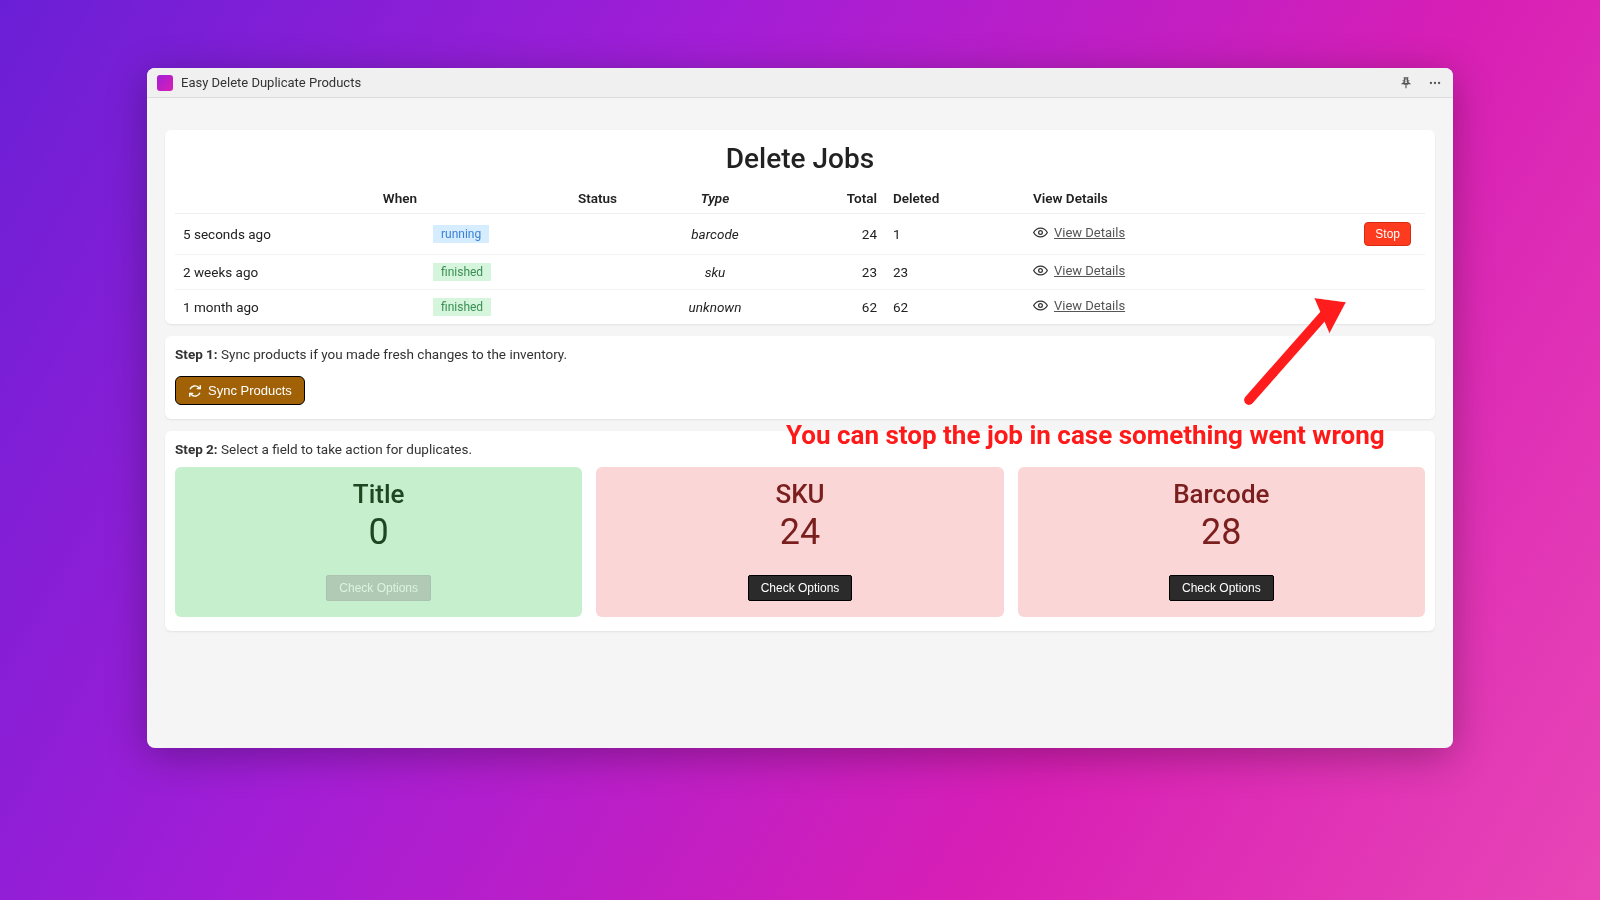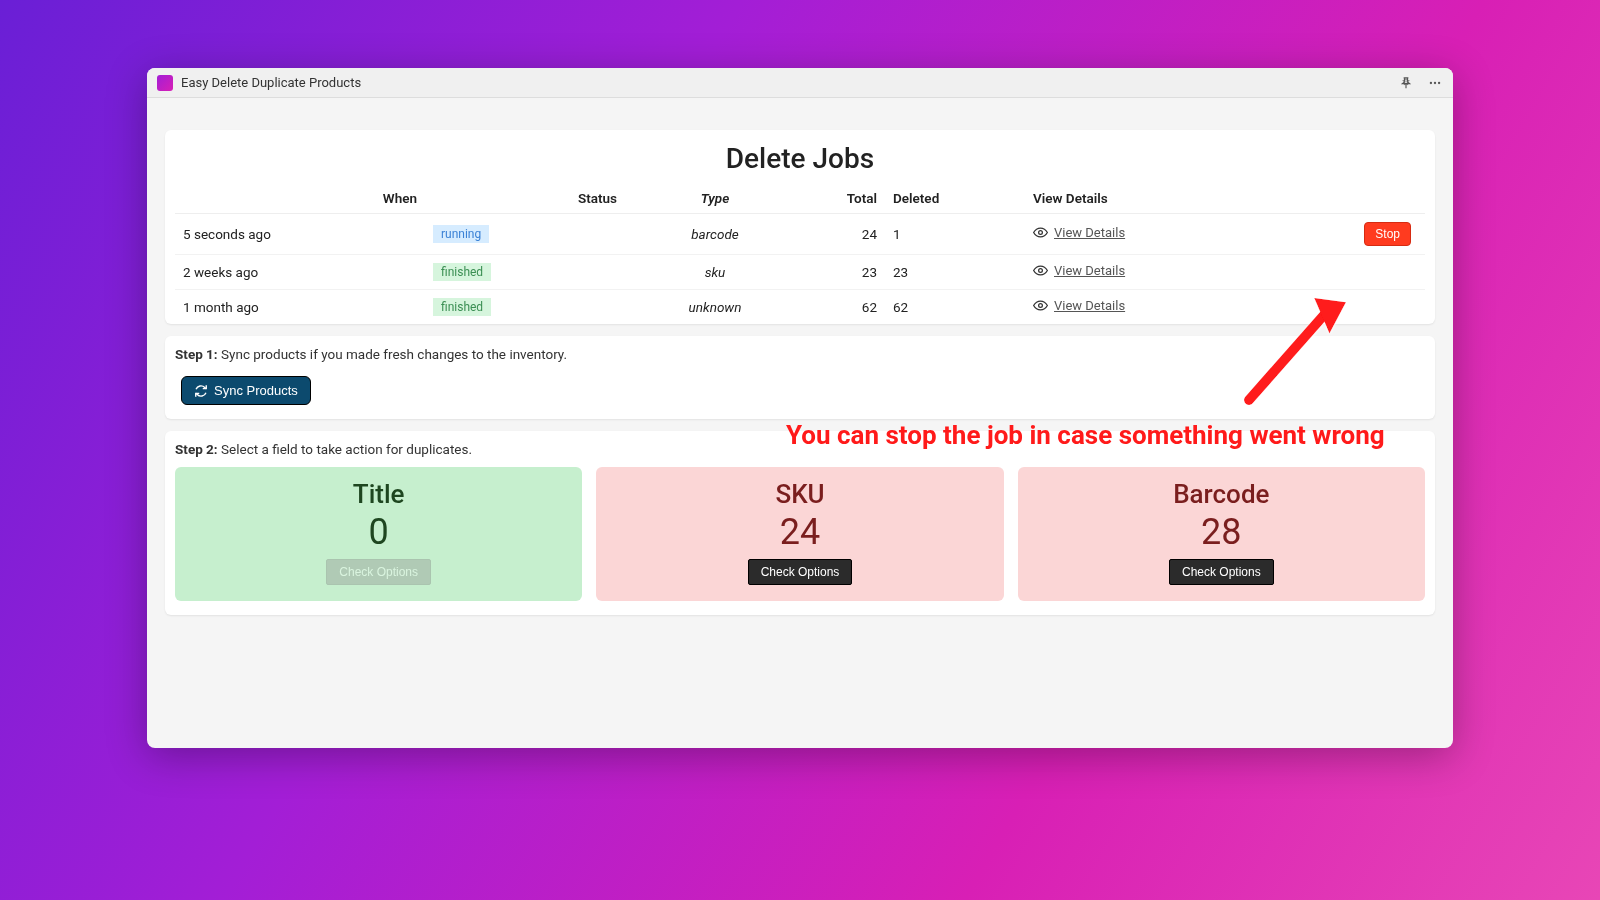--- a/index.html
+++ b/index.html
@@ -27,29 +27,29 @@
   th.col-vd, td.col-vd { width: 240px; text-align: left; }
   th.col-act, td.col-act { text-align: right; padding-right: 14px; }
   .badge { display: inline-block; padding: 2px 8px; border-radius: 0; font-size: 12px; }
   .badge.running { background: #d6ecff; color: #3b82d6; }
   .badge.finished { background: #d6f5dd; color: #3b8f53; }
   .vd-link { color: #555; text-decoration: underline; font-size: 13px; display: inline-flex; align-items: center; gap: 6px; cursor: pointer; }
   .eye-icon { width: 15px; height: 15px; }
   .stop-btn { background: #ff3b1f; color: #fff; border: 1px solid #d62b12; border-radius: 4px; font-size: 12px; padding: 4px 10px; cursor: pointer; font-weight: 500; }
   .step-label { font-size: 13.5px; color: #333; }
   .step-label b { font-weight: 700; }
-  .sync-btn { margin-top: 14px; background: #0c4a6e; color: #fff; border: 1px solid #000; border-radius: 6px; padding: 6px 12px; font-size: 13px; display: inline-flex; align-items: center; gap: 6px; cursor: pointer; margin-left: 6px; }
+  .sync-btn { margin-top: 14px; background: #a16207; color: #fff; border: 1px solid #000; border-radius: 6px; padding: 6px 12px; font-size: 13px; display: inline-flex; align-items: center; gap: 6px; cursor: pointer; }
   .refresh-icon { width: 14px; height: 14px; }
   .cards { display: flex; gap: 14px; margin-top: 10px; }
   .card { flex: 1; border-radius: 6px; text-align: center; padding: 12px 8px 16px 8px; }
   .card.green { background: #c6efce; color: #1e4620; }
   .card.pink  { background: #fbd6d6; color: #7a1e1e; }
   .card-title { font-size: 26px; font-weight: 500; }
   .card-count { font-size: 36px; font-weight: 400; margin-top: 2px; }
-  .check-btn { margin-top: 6px; background: #2b2b2b; color: #fff; border: 1px solid #000; border-radius: 2px; padding: 5px 12px; font-size: 12px; cursor: pointer; }
+  .check-btn { margin-top: 22px; background: #2b2b2b; color: #fff; border: 1px solid #000; border-radius: 2px; padding: 5px 12px; font-size: 12px; cursor: pointer; }
   .check-btn.disabled { opacity: .35; cursor: default; background:#888; border-color:#777; }
   
   .arrow { position: absolute; left: 1077px; top: 227px; pointer-events: none; }
   .annot-text { position: absolute; left: 639px; top: 352px; color: #ff1a1a; font-size: 26px; font-weight: 700; pointer-events: none; white-space: nowrap; }
 </style>
 </head>
 <body>
 
 <div class="window">
   <div class="titlebar">

